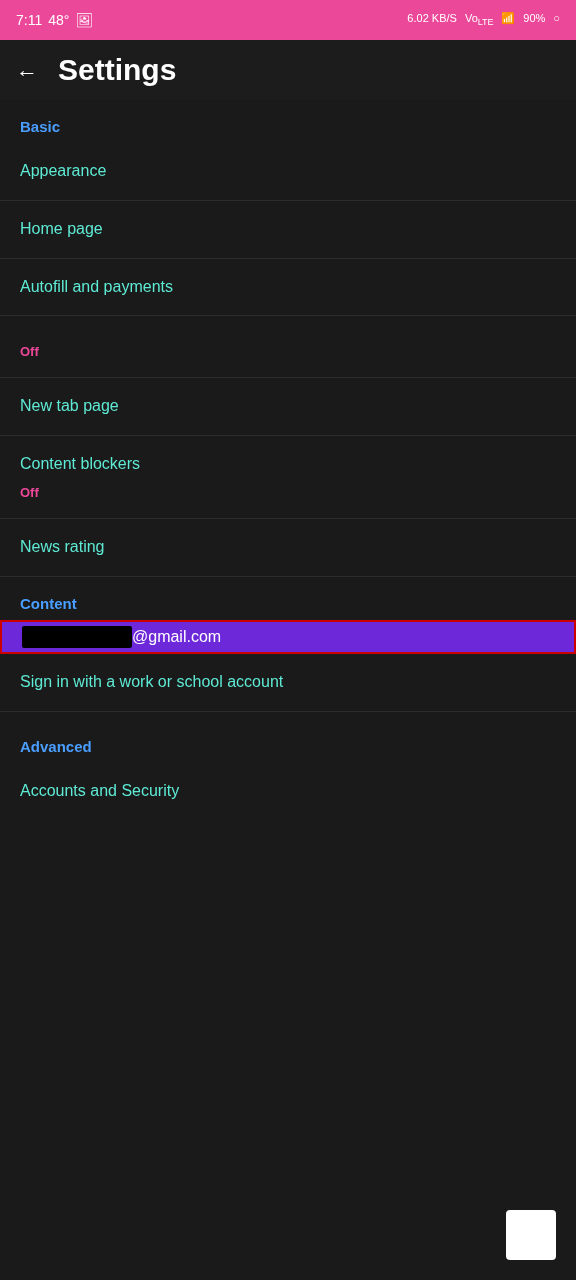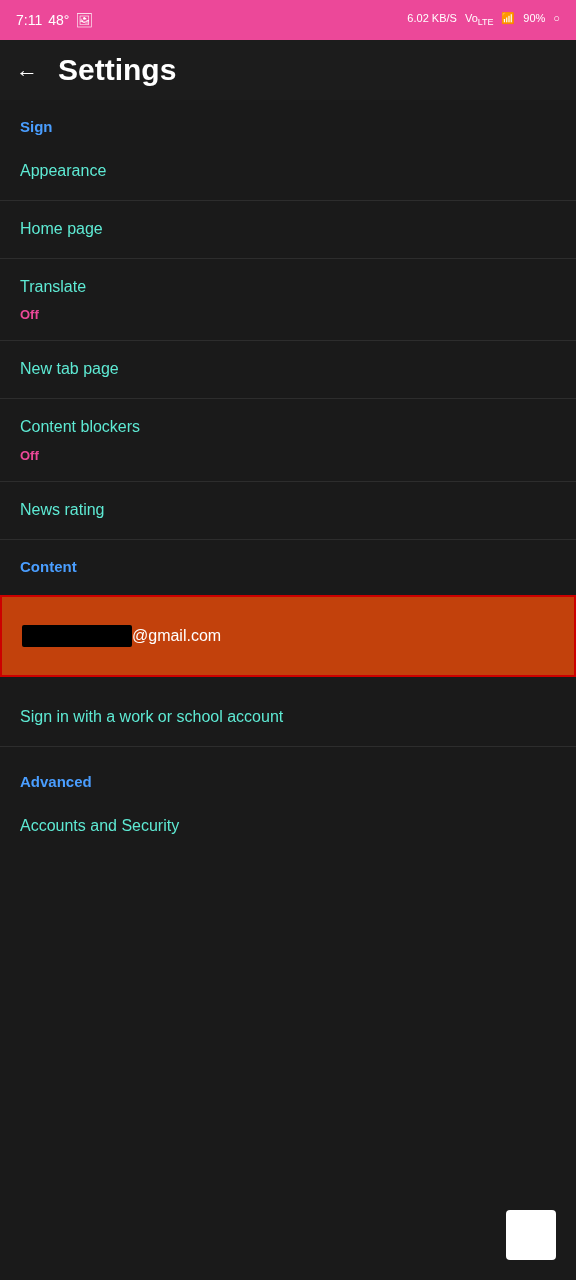--- a/index.html
+++ b/index.html
@@ -93,25 +93,25 @@
 
     .settings-item-subtitle {
       font-size: 13px;
       color: #ec4899;
       margin-top: 10px;
       font-weight: bold;
     }
 
     
     .account-item {
-      padding: 28px 20px;
+      padding: 4px 20px;
       border: 2.5px solid #cc0000;
-      margin: 12px 0;
-      cursor: pointer;
-      background-color: #c2410c;
+      margin: 0 0;
+      cursor: pointer;
+      background-color: #6d28d9;
     }
 
     .account-item-content {
       display: flex;
       align-items: center;
       gap: 0;
     }
 
     .account-redacted {
       background-color: #000000;
@@ -168,33 +168,35 @@
   </div>
 </div>
 
 <div class="header">
   <span class="back-arrow">←</span>
   <span class="header-title">Settings</span>
 </div>
 
 <div class="settings-content">
 
-  <div class="section-header">Sign</div>
+  <div class="section-header">Basic</div>
 
   <div class="settings-item">
     <div class="settings-item-title">Appearance</div>
   </div>
 
   <div class="settings-item">
     <div class="settings-item-title">Home page</div>
   </div>
 
-
-  <div class="settings-item">
-    <div class="settings-item-title">Translate</div>
+  <div class="settings-item">
+    <div class="settings-item-title">Autofill and payments</div>
+  </div>
+
+  <div class="settings-item">
     <div class="settings-item-subtitle">Off</div>
   </div>
 
 
   <div class="settings-item">
     <div class="settings-item-title">New tab page</div>
   </div>
 
   <div class="settings-item">
     <div class="settings-item-title">Content blockers</div>

